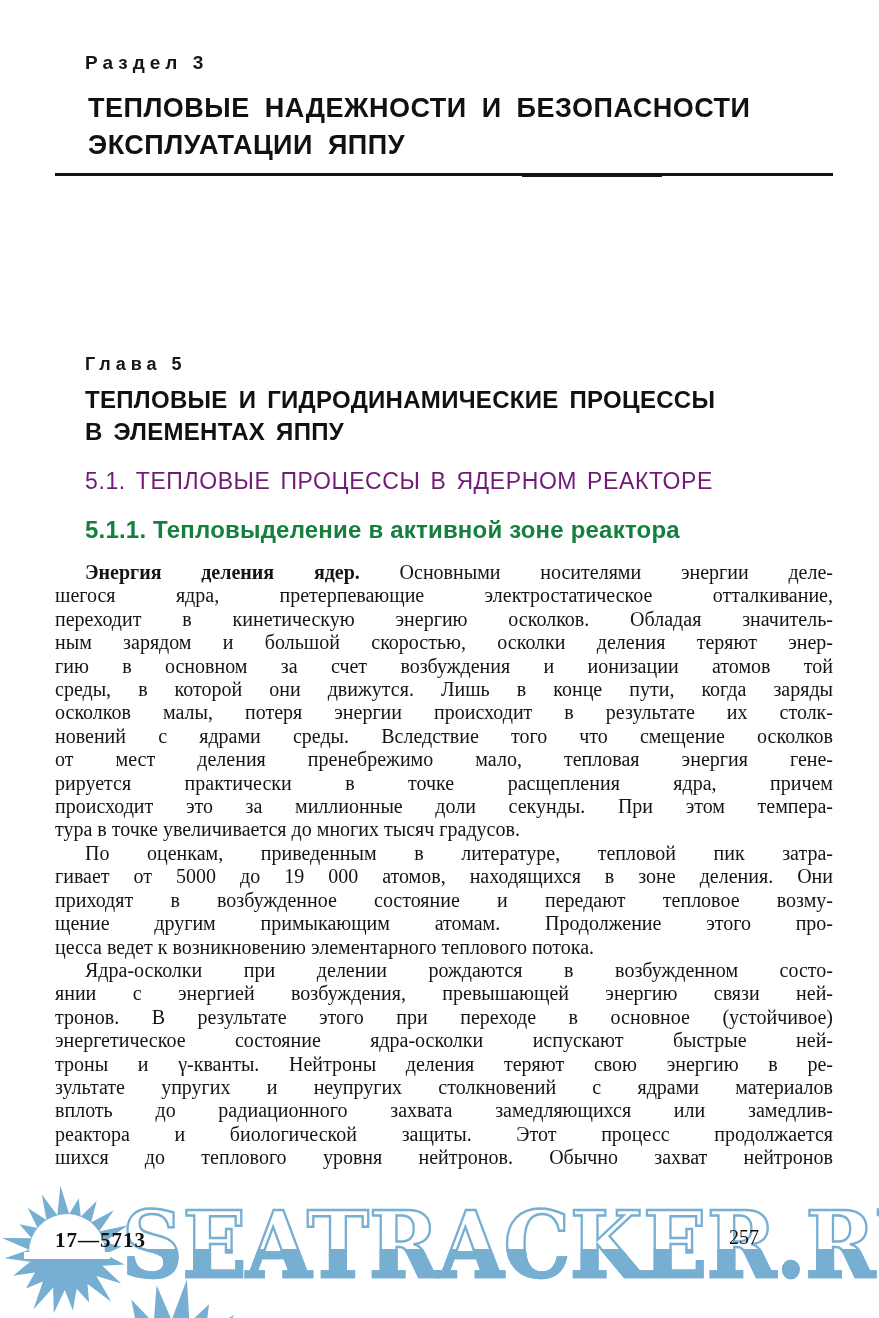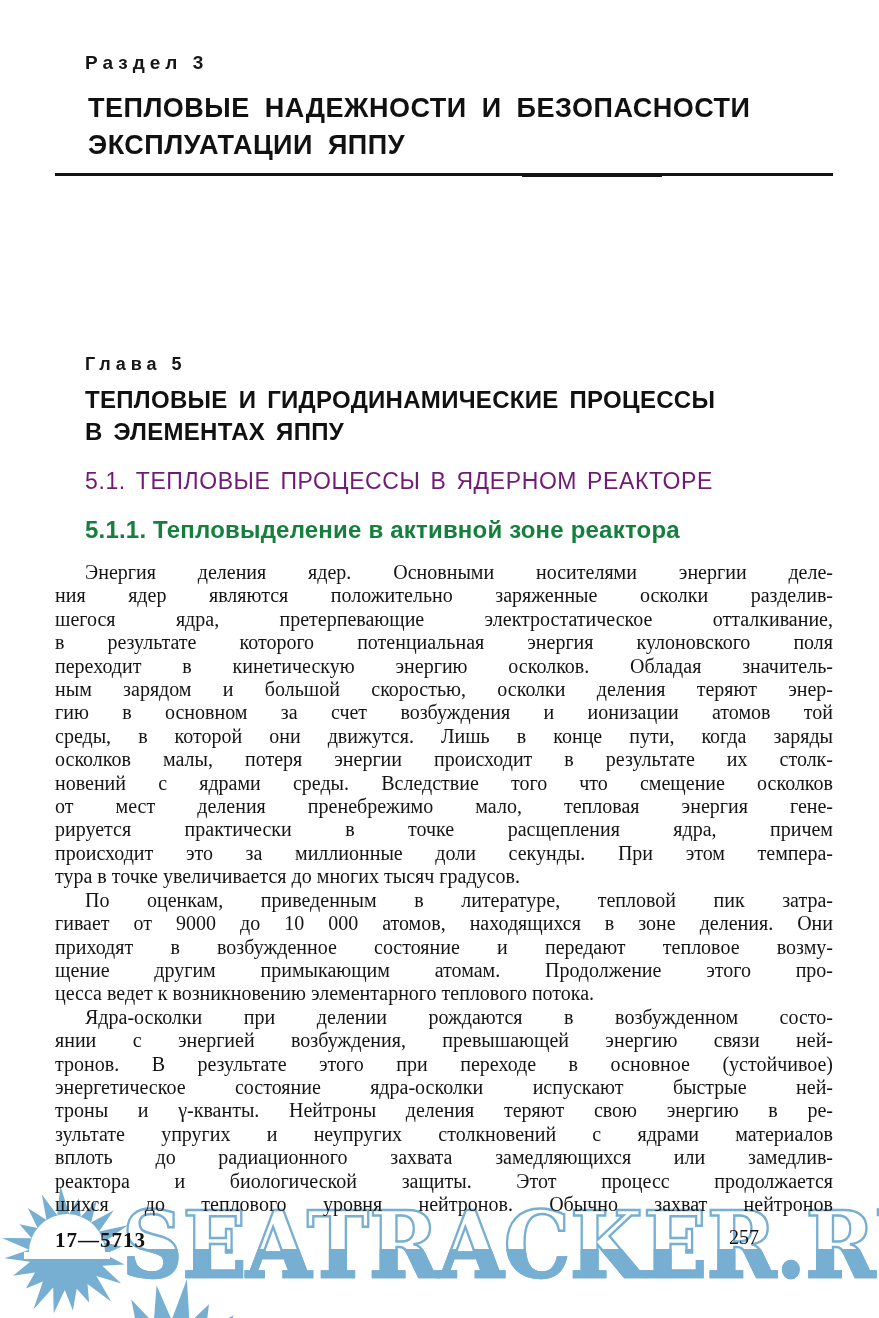--- a/index.html
+++ b/index.html
@@ -38,21 +38,21 @@
   }
   
   .body-text{
     left:55px;top:561px;width:778px;
     font-size:20px;line-height:23.4px;color:#141414;
   }
   .para{margin:0;}
   .line{text-align:justify;text-align-last:justify;}
   .line.last{text-align-last:left;}
   .line.indent{text-indent:30px;}
-  .line b{font-weight:normal;margin-top:40px;}
+  .line b{font-weight:bold;margin-top:40px;}
   
   .footer-left{
     left:55px;top:1228px;font-weight:bold;font-size:21px;letter-spacing:1px;color:#111;
   }
   .page-num{left:729px;top:1226px;font-size:20px;color:#111;}
   
   .wm-layer{left:0;top:0;width:879px;height:1318px;z-index:1;}
   .content-layer{left:0;top:0;width:879px;height:950px;z-index:2;}
   .watermark-text{
     position:absolute;left:122px;top:1199px;
@@ -95,37 +95,35 @@
       <div>В ЭЛЕМЕНТАХ ЯППУ</div>
     </div>
 
     <div class="abs sec-heading">5.1. ТЕПЛОВЫЕ ПРОЦЕССЫ В ЯДЕРНОМ РЕАКТОРЕ</div>
 
     <div class="abs subsec-heading">5.1.1. Тепловыделение в активной зоне реактора</div>
 
     <div class="abs body-text" id="body-text">
         <div class="para">
           <div class="line indent"><b>Энергия деления ядер.</b> Основными носителями энергии деле-</div>
-          <div class="line">ния ядер являются положительно заряженные осколки разделив-</div>
           <div class="line">шегося ядра, претерпевающие электростатическое отталкивание,</div>
-          <div class="line">в результате которого потенциальная энергия кулоновского поля</div>
           <div class="line">переходит в кинетическую энергию осколков. Обладая значитель-</div>
           <div class="line">ным зарядом и большой скоростью, осколки деления теряют энер-</div>
           <div class="line">гию в основном за счет возбуждения и ионизации атомов той</div>
           <div class="line">среды, в которой они движутся. Лишь в конце пути, когда заряды</div>
           <div class="line">осколков малы, потеря энергии происходит в результате их столк-</div>
           <div class="line">новений с ядрами среды. Вследствие того что смещение осколков</div>
           <div class="line">от мест деления пренебрежимо мало, тепловая энергия гене-</div>
           <div class="line">рируется практически в точке расщепления ядра, причем</div>
           <div class="line">происходит это за миллионные доли секунды. При этом темпера-</div>
           <div class="line last">тура в точке увеличивается до многих тысяч градусов.</div>
         </div>
         <div class="para">
           <div class="line indent">По оценкам, приведенным в литературе, тепловой пик затра-</div>
-          <div class="line">гивает от 9000 до 10 000 атомов, находящихся в зоне деления. Они</div>
+          <div class="line">гивает от 5000 до 19 000 атомов, находящихся в зоне деления. Они</div>
           <div class="line">приходят в возбужденное состояние и передают тепловое возму-</div>
           <div class="line">щение другим примыкающим атомам. Продолжение этого про-</div>
           <div class="line last">цесса ведет к возникновению элементарного теплового потока.</div>
         </div>
         <div class="para">
           <div class="line indent">Ядра-осколки при делении рождаются в возбужденном состо-</div>
           <div class="line">янии с энергией возбуждения, превышающей энергию связи ней-</div>
           <div class="line">тронов. В результате этого при переходе в основное (устойчивое)</div>
           <div class="line">энергетическое состояние ядра-осколки испускают быстрые ней-</div>
           <div class="line">троны и γ-кванты. Нейтроны деления теряют свою энергию в ре-</div>

